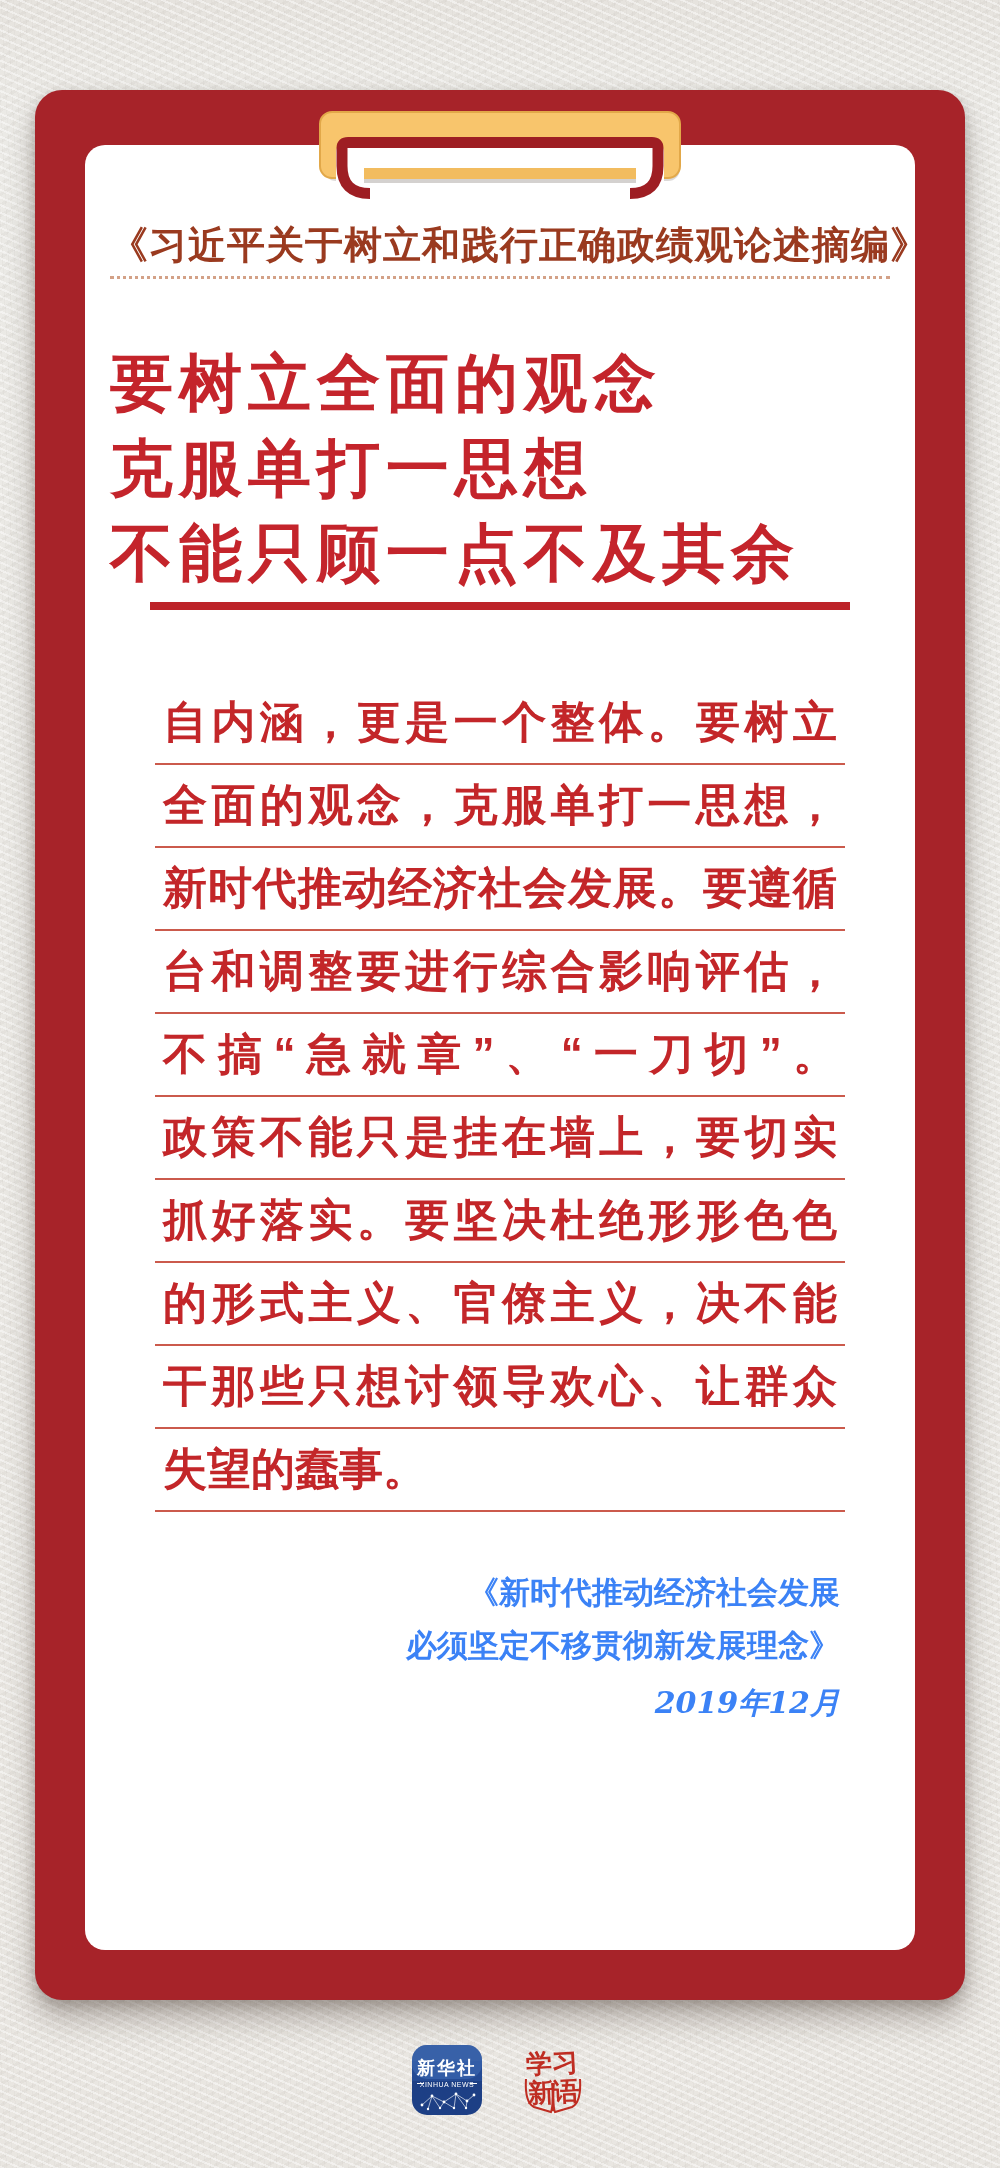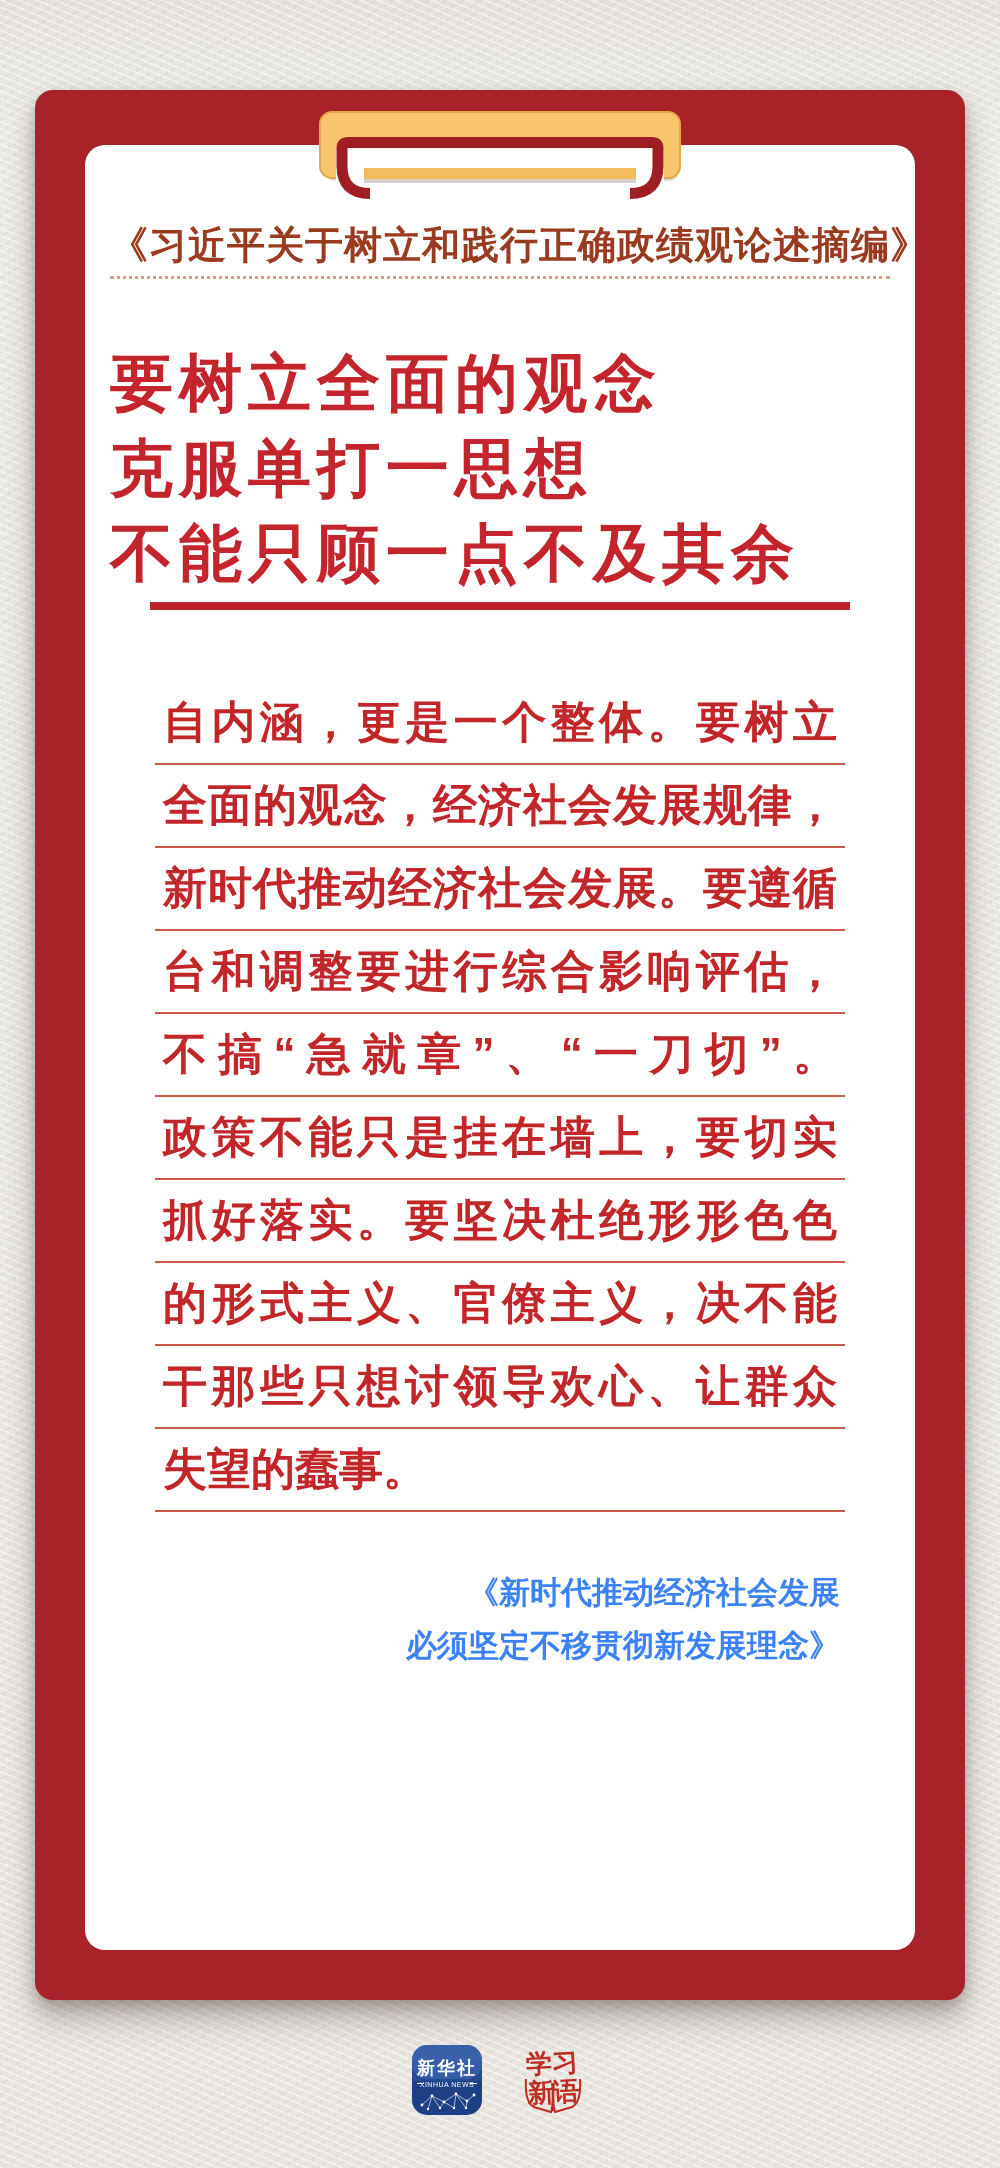--- a/index.html
+++ b/index.html
@@ -8,21 +8,21 @@
     position:relative;width:1000px;height:2168px;overflow:hidden;
     background-color:#e9e6e1;
     background-image:
       repeating-linear-gradient(23deg, rgba(255,255,255,.45) 0 2px, rgba(255,255,255,0) 2px 7px),
       repeating-linear-gradient(-31deg, rgba(120,110,100,.05) 0 3px, rgba(0,0,0,0) 3px 9px),
       repeating-linear-gradient(87deg, rgba(120,110,100,.04) 0 1px, rgba(0,0,0,0) 1px 6px),
       linear-gradient(180deg,#e6e3de 0%,#ecebe7 6%,#e9e6e1 100%);
   }
   .frame{
     position:absolute;left:35px;top:90px;width:930px;height:1910px;
-    background:#a72329;border-radius:18px;
+    background:#a72329;border-radius:27px;
     box-shadow:0 18px 30px rgba(70,55,45,.35), 0 5px 12px rgba(70,55,45,.22);
   }
   .card{
     position:absolute;left:50px;top:55px;width:830px;height:1805px;
     background:#ffffff;border-radius:20px;
     padding:0 25px;box-sizing:border-box;
   }
   .clip{position:absolute;left:310px;top:104px;width:380px;height:110px;}
 
   .book-title{
@@ -77,34 +77,35 @@
 
       <div class="headline">
         <div>要树立全面的观念</div>
         <div>克服单打一思想</div>
         <div>不能只顾一点不及其余</div>
       </div>
       <div class="headline-rule"></div>
 
       <div class="bodytext">
         <div class="brow">自内涵，更是一个整体。要树立</div>
-        <div class="brow">全面的观念，经济社会发展规律，</div>
+        <div class="brow">全面的观念，克服单打一思想，</div>
         <div class="brow">新时代推动经济社会发展。要遵循</div>
         <div class="brow">台和调整要进行综合影响评估，</div>
         <div class="brow">不搞“急就章”、“一刀切”。</div>
         <div class="brow">政策不能只是挂在墙上，要切实</div>
         <div class="brow">抓好落实。要坚决杜绝形形色色</div>
         <div class="brow">的形式主义、官僚主义，决不能</div>
         <div class="brow">干那些只想讨领导欢心、让群众</div>
         <div class="brow last">失望的蠢事。</div>
       </div>
 
       <div class="attribution">
         <div>《新时代推动经济社会发展</div>
         <div>必须坚定不移贯彻新发展理念》</div>
+        <div class="date">2019年12月</div>
       </div>
 
     </div>
   </div>
 
   <svg class="clip" viewBox="0 0 380 110">
     <rect x="14" y="13" width="356" height="64" rx="12" fill="rgba(60,45,35,0.18)"></rect>
     <rect x="10" y="8" width="360" height="66" rx="12" fill="#f8c56c" stroke="#e2a849" stroke-width="2"></rect>
     <rect x="26" y="33" width="328" height="62" rx="16" fill="#ffffff"></rect>
     <path d="M60,89.5 Q32,89.5 32,62 L32,44 Q32,38.5 38,38.5 L342,38.5 Q348,38.5 348,44 L348,62 Q348,89.5 320,89.5" fill="none" stroke="#9e1e23" stroke-width="11" stroke-linecap="butt"></path>

